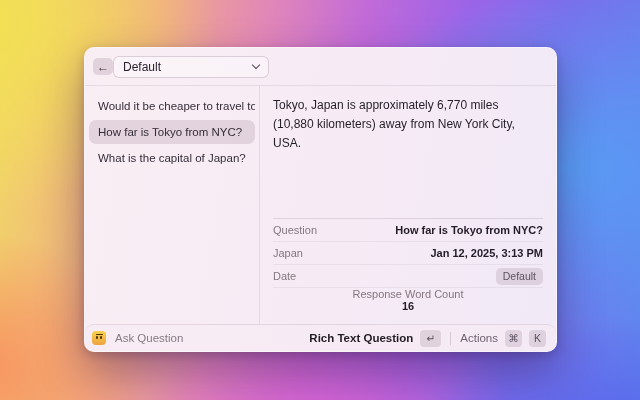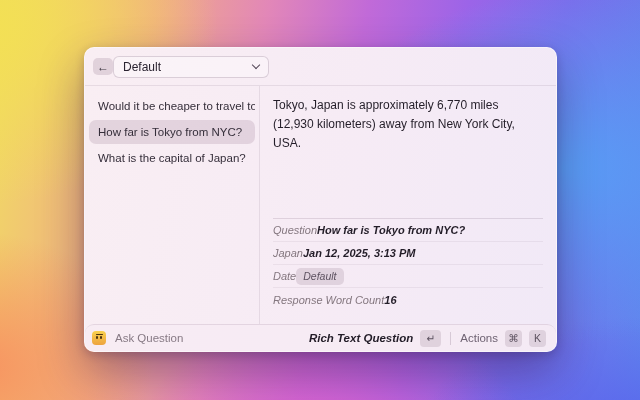--- a/index.html
+++ b/index.html
@@ -78,25 +78,24 @@
   .list-item.selected { background: rgba(100,60,95,0.14); }
 
   .detail { flex: 1; display: flex; flex-direction: column; min-width: 0; }
   .answer {
     padding: 10px 14px 0 13px;
     font-size: 12px; line-height: 19px; color: #241e29;
   }
   .detail-spacer { flex: 1; }
   .metadata { margin: 0 13px 13px 13px; border-top: 1px solid rgba(80,50,80,0.14); }
   .meta-row {
-    height: 23px; display: flex; align-items: center; 
+    height: 23px; display: flex; align-items: center; justify-content: space-between;
     border-bottom: 1px solid rgba(80,50,80,0.07);
-    font-style: italic;
   }
-  .meta-row:last-child { border-bottom: none; }
+  .meta-row:last-child { border-bottom: none; flex-direction: column; }
   .meta-label { font-size: 11px; color: #84777f; }
   .meta-value { font-size: 11px; color: #231d28; font-weight: 600; }
   .meta-badge {
     font-size: 10.5px; font-weight: 400; color: #5d5260;
     background: rgba(110,80,105,0.16); border-radius: 5px; padding: 2.5px 7px;
   }
 
   
   .footer {
     flex: 0 0 27px; display: flex; align-items: center;
@@ -107,21 +106,21 @@
   .app-icon {
     width: 14px; height: 14px; border-radius: 4px; flex: 0 0 auto;
     background: linear-gradient(180deg, #f8d04e 0%, #eda33f 100%);
     position: relative;
   }
   .app-icon .eye { position: absolute; top: 5px; width: 2px; height: 3px; background: #4a3413; border-radius: 1px; }
   .app-icon .eye.l { left: 4px; } .app-icon .eye.r { right: 4px; }
   .app-icon .brow { position: absolute; top: 2.5px; left: 3.5px; right: 3.5px; height: 1.5px; background: #4a3413; border-radius: 1px; }
   .app-name { margin-left: 9px; font-size: 11.5px; color: #877a85; }
   .footer-right { margin-left: auto; display: flex; align-items: center; gap: 7px; }
-  .primary-action { font-size: 11.5px; font-weight: 700; color: #221c27; font-style: italic; }
+  .primary-action { font-size: 11.5px; font-weight: 700; color: #221c27; }
   .key-badge {
     min-width: 17px; height: 17px; padding: 0 3px; border-radius: 4px;
     background: rgba(110,80,105,0.16); color: #5d5260;
     display: flex; align-items: center; justify-content: center;
     font-size: 10.5px; line-height: 1;
   }
   .key-badge.wide { min-width: 21px; }
   .footer-divider { width: 1px; height: 13px; background: rgba(80,50,80,0.18); margin: 0 2px; }
   .actions-label { font-size: 11.5px; color: #6f6373; text-align: right; }
 </style>
@@ -144,21 +143,21 @@
 
   <div class="body">
 
     <div class="list">
       <div class="list-item">Would it be cheaper to travel to Euro...</div>
       <div class="list-item selected">How far is Tokyo from NYC?</div>
       <div class="list-item">What is the capital of Japan?</div>
     </div>
 
     <div class="detail">
-      <div class="answer">Tokyo, Japan is approximately 6,770 miles (12,930 kilometers) away from New York City, USA.</div>
+      <div class="answer">Tokyo, Japan is approximately 6,770 miles (10,880 kilometers) away from New York City, USA.</div>
       <div class="detail-spacer"></div>
 
       <div class="metadata">
         <div class="meta-row">
           <span class="meta-label">Question</span>
           <span class="meta-value">How far is Tokyo from NYC?</span>
         </div>
         <div class="meta-row">
           <span class="meta-label">Japan</span>
           <span class="meta-value">Jan 12, 2025, 3:13 PM</span>

